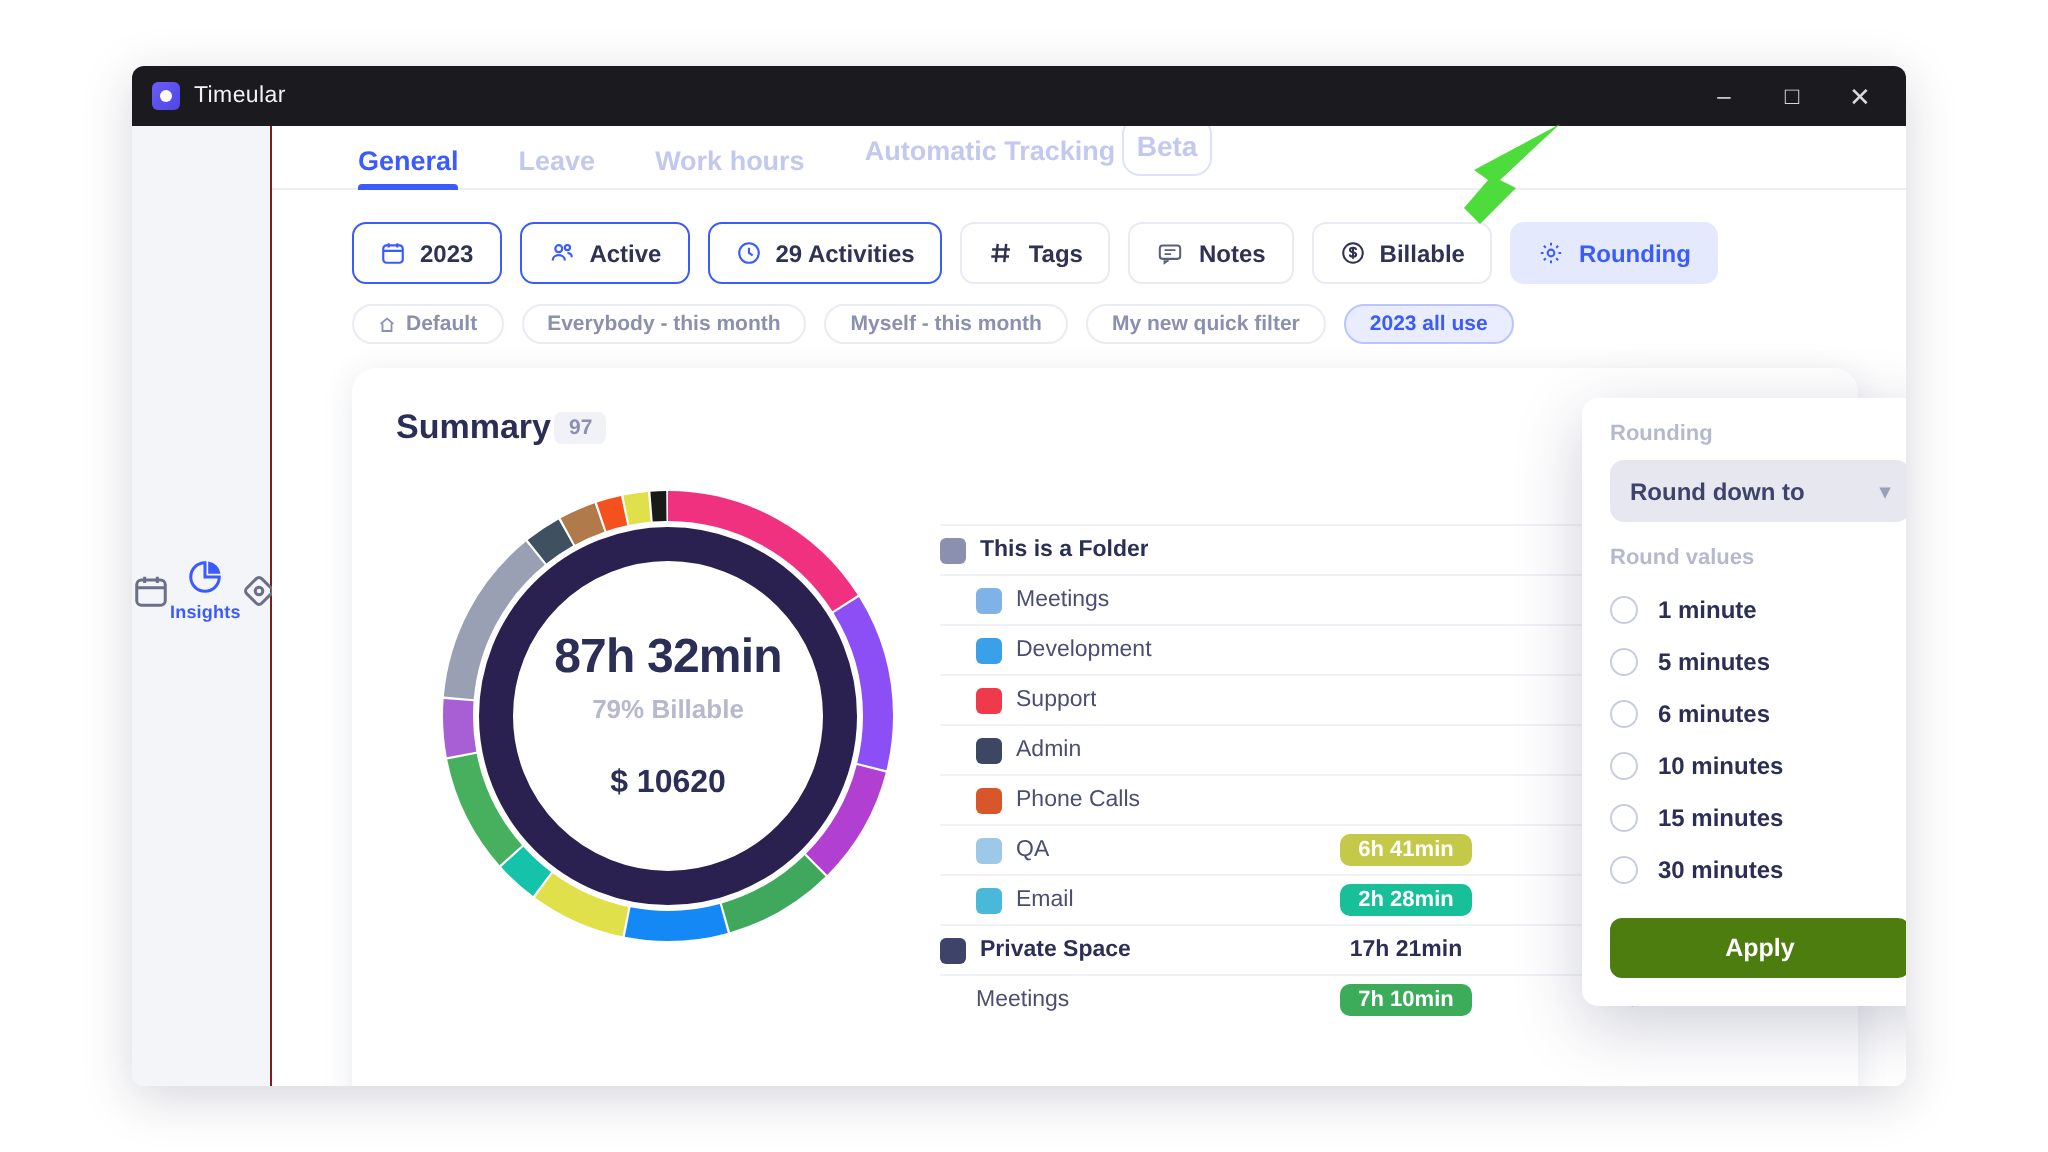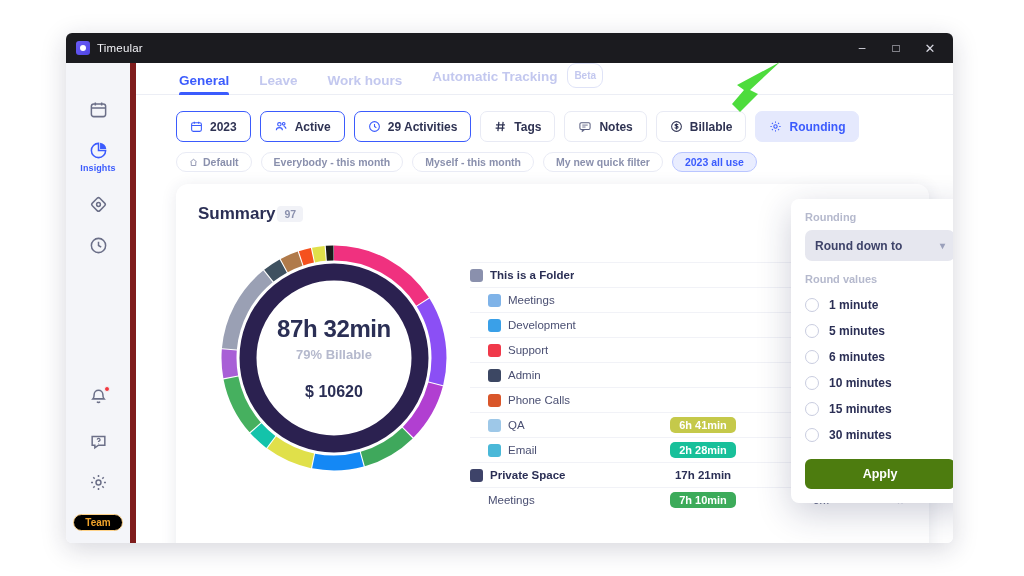--- a/index.html
+++ b/index.html
@@ -39,23 +39,23 @@
     width: 34px; height: 30px; display: flex; align-items: center; justify-content: center;
     color: #d9d9e2; font-size: 12px; line-height: 1;
   }
   .win-btn.close { font-size: 13px; }
 
   
   .app-body { position: absolute; left: 0; top: 30px; right: 0; bottom: 0; display: flex; }
 
   
   .sidebar {
-    width: 70px; background: #f4f5f9; border-right: 6px solid #7f1d1d;
-    display: flex; flex-direction: column; align-items: center;
-    padding-top: 37px; padding-bottom: 12px; flex: none;
+    width: 70px; background: #f4f5f9; border-right: 1px solid #7f1d1d;
+    display: flex; flex-direction: row; align-items: center;
+    padding-top: 18px; padding-bottom: 12px; flex: none;
   }
   .side-item {
     width: 52px; display: flex; flex-direction: column;
     align-items: center; justify-content: center;
     margin-bottom: 22px; color: #6b6f88;
   }
   .side-item.active { color: #3b5bfd; }
   .side-item .lbl { font-size: 9px; font-weight: 700; margin-top: 3px; letter-spacing: .1px; }
   .side-bottom { margin-top: auto; display: flex; flex-direction: column; align-items: center; }
   .side-bottom .side-item { margin-bottom: 22px; }
@@ -82,23 +82,23 @@
   .tab {
     position: relative; font-size: 13.5px; font-weight: 700;
     color: #c3c8ef; padding-bottom: 6px; white-space: nowrap;
   }
   .tab.active { color: #3b5bfd; }
   .tab.active::after {
     content: ""; position: absolute; left: 0; right: 0; bottom: -1px;
     height: 3px; border-radius: 2px 2px 0 0; background: #3b5bfd;
   }
   .beta-badge {
-    display: inline-block; margin-left: 6px; vertical-align: 2px;
+    display: inline-block; margin-left: 0; vertical-align: 2px;
     border: 1px solid #dfe3f7; color: #c3c8ef; border-radius: 9px;
-    font-size: 10px; font-weight: 700; padding: 6px 6px;
+    font-size: 14px; font-weight: 700; padding: 6px 6px;
   }
 
   
   .filterbar { padding: 16px 0 0 40px; background: #fff; }
   .chip-row { display: flex; align-items: center; gap: 9px; }
   .chip {
     height: 31px; display: inline-flex; align-items: center; gap: 7px;
     padding: 0 13px; border-radius: 7px; background: #fff;
     border: 1.6px solid #e8eaf4; color: #2f3353;
     font-size: 12px; font-weight: 700; white-space: nowrap;

